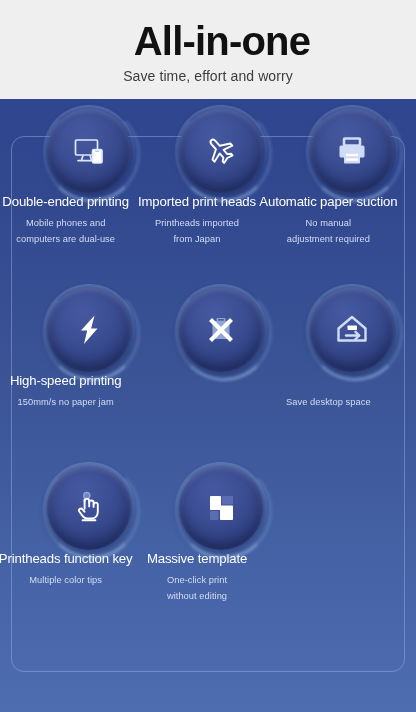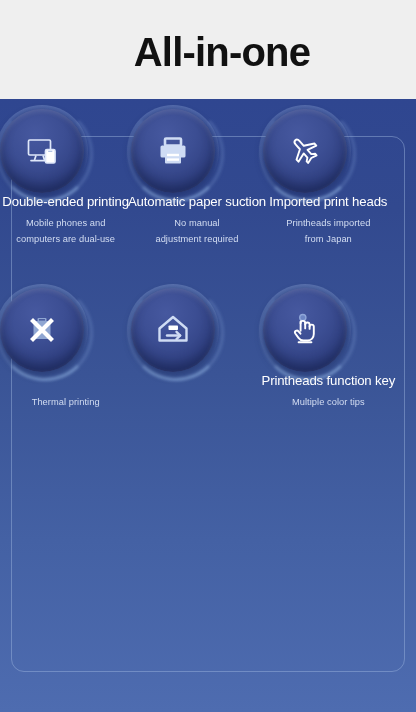--- a/index.html
+++ b/index.html
@@ -71,21 +71,21 @@
     height:536px;
     display:grid;
     grid-template-columns:repeat(3,1fr);
     grid-template-rows:repeat(3,1fr);
   }
 
   .cell {
     position:relative;
     display:flex;
     flex-direction:column;
-    align-items:flex-start;
+    align-items:flex-end;
   }
 
   
   .disc-wrap {
     position:relative;
     width:84px;
     height:84px;
     margin-top:10px;
   }
   
@@ -158,20 +158,21 @@
     color:#d3ddf2;
     white-space:pre-line;
     letter-spacing:0.05px;
   }
 </style>
 </head>
 <body>
 
 <div class="header">
   <div class="header-title">All-in-one</div>
+  <div class="header-sub">Save time, effort and worry</div>
 </div>
 
 <div class="panel">
   <div class="card"></div>
 
   <div class="grid">
 
     <div class="cell">
       <div class="disc-wrap">
         <div class="disc">
@@ -185,75 +186,86 @@
         </div>
       </div>
       <div class="title">Double-ended printing</div>
       <div class="sub">Mobile phones and
 computers are dual-use</div>
     </div>
 
     <div class="cell">
       <div class="disc-wrap">
         <div class="disc">
+          <svg width="40" height="40" viewBox="0 0 40 40" fill="none" stroke="#ffffff" stroke-width="1.9" stroke-linejoin="round" stroke-linecap="round">
+            <g transform="rotate(-42 20 20)">
+              <path d="M20 5.5 c1.7 0 2.6 1.6 2.6 3.6 v6.2 l9.4 5.4 v2.9 l-9.4-2.7 v5.6 l3.1 2.3 v2.2 l-5.7-1.6 l-5.7 1.6 v-2.2 l3.1-2.3 v-5.6 l-9.4 2.7 v-2.9 l9.4-5.4 V9.1 c0-2 0.9-3.6 2.6-3.6 z"></path>
+            </g>
+          </svg>
+        </div>
+      </div>
+      <div class="title">Imported print heads</div>
+      <div class="sub">Printheads imported
+from Japan</div>
+    </div>
+
+    <div class="cell">
+      <div class="disc-wrap">
+        <div class="disc">
           <svg width="40" height="40" viewBox="0 0 40 40">
             <rect x="12" y="7.5" width="16" height="7" rx="1" fill="none" stroke="#cfdcf4" stroke-width="2.6"></rect>
             <rect x="7.5" y="14.5" width="25" height="12" rx="1.6" fill="#cfdcf4"></rect>
             <rect x="12" y="21" width="16" height="11.5" rx="1" fill="#cfdcf4"></rect>
             <rect x="14" y="22.8" width="12" height="2.4" fill="#ffffff"></rect>
             <rect x="14" y="27.4" width="12" height="2.4" fill="#ffffff"></rect>
           </svg>
         </div>
       </div>
       <div class="title">Automatic paper suction</div>
       <div class="sub">No manual
 adjustment required</div>
     </div>
 
     <div class="cell">
       <div class="disc-wrap">
         <div class="disc">
-          <svg width="40" height="40" viewBox="0 0 40 40" fill="none" stroke="#ffffff" stroke-width="1.9" stroke-linejoin="round" stroke-linecap="round">
-            <g transform="rotate(-42 20 20)">
-              <path d="M20 5.5 c1.7 0 2.6 1.6 2.6 3.6 v6.2 l9.4 5.4 v2.9 l-9.4-2.7 v5.6 l3.1 2.3 v2.2 l-5.7-1.6 l-5.7 1.6 v-2.2 l3.1-2.3 v-5.6 l-9.4 2.7 v-2.9 l9.4-5.4 V9.1 c0-2 0.9-3.6 2.6-3.6 z"></path>
-            </g>
-          </svg>
-        </div>
-      </div>
-      <div class="title">Imported print heads</div>
-      <div class="sub">Printheads imported
-from Japan</div>
-    </div>
-
+          <svg width="40" height="40" viewBox="0 0 40 40">
+            <path d="M25.5 5.5 L12 20.5 h6.2 L15 34 L28.5 18.6 h-6.4 z" fill="#ffffff"></path>
+          </svg>
+        </div>
+      </div>
+      <div class="title">High-speed printing</div>
+      <div class="sub">150mm/s no paper jam</div>
+    </div>
 
     <div class="cell">
       <div class="disc-wrap">
         <div class="disc">
           <svg width="40" height="40" viewBox="0 0 40 40">
             <rect x="11.5" y="11" width="17" height="18" rx="2" fill="#8fa6d2"></rect>
             <rect x="15.5" y="8" width="9" height="3.6" rx="1" fill="#8fa6d2"></rect>
             <rect x="17" y="9" width="6" height="1.6" fill="#4a5c9e"></rect>
             <path d="M11 11 L29 29 M29 11 L11 29" stroke="#ffffff" stroke-width="4.2" stroke-linecap="square"></path>
           </svg>
         </div>
       </div>
-      <div class="sub">Thermal printing</div>
     </div>
 
     <div class="cell">
       <div class="disc-wrap">
         <div class="disc">
           <svg width="40" height="40" viewBox="0 0 40 40" fill="none" stroke="#cfdcf4" stroke-width="2.4" stroke-linejoin="round" stroke-linecap="round">
             <path d="M6.5 18.5 L20 7 L33.5 18.5 V30.5 H6.5 Z"></path>
             <rect x="15.5" y="15.5" width="9.5" height="4.5" rx="0.8" fill="#ffffff" stroke="none"></rect>
             <path d="M14 25.5 H27" stroke-width="2.4"></path>
             <path d="M23.5 21.8 L27.2 25.5 L23.5 29.2" stroke-width="2.4"></path>
           </svg>
         </div>
       </div>
+      <div class="sub">Save desktop space</div>
     </div>
 
 
     <div class="cell">
       <div class="disc-wrap">
         <div class="disc">
           <svg width="40" height="40" viewBox="0 0 40 40" fill="none" stroke="#ffffff" stroke-width="1.9" stroke-linejoin="round" stroke-linecap="round">
             <circle cx="17.8" cy="7.6" r="3.1" fill="#6d86c4" stroke="#8fa6d8" stroke-width="1.4"></circle>
             <path d="M15.6 11.5 v9.3"></path>
             <path d="M15.6 13.2 c0-1.3 1.1-2.3 2.3-2.3 s2.3 1 2.3 2.3 v5.2"></path>
@@ -262,15 +274,30 @@
                      c0 3.6-2.5 6.4-6 6.4 h-4.5 c-2.2 0-3.6-1-4.8-2.6
                      l-3.2-4.4 c-0.6-0.9-0.4-2 0.5-2.6 c0.9-0.6 2-0.4 2.7 0.4 l2 2.4"></path>
             <path d="M13.6 32.2 h12.8" stroke-width="1.9"></path>
           </svg>
         </div>
       </div>
       <div class="title">Printheads function key</div>
       <div class="sub">Multiple color tips</div>
     </div>
 
+    <div class="cell">
+      <div class="disc-wrap">
+        <div class="disc">
+          <svg width="40" height="40" viewBox="0 0 40 40">
+            <rect x="9" y="8" width="11" height="14" rx="0.8" fill="#ffffff"></rect>
+            <rect x="21" y="8" width="11" height="8.5" rx="0.8" fill="#5a6db0"></rect>
+            <rect x="9" y="23" width="8.5" height="9" rx="0.8" fill="#5a6db0"></rect>
+            <rect x="19" y="17.5" width="13" height="14.5" rx="0.8" fill="#ffffff"></rect>
+          </svg>
+        </div>
+      </div>
+      <div class="title">Massive template</div>
+      <div class="sub">One-click print
+without editing</div>
+    </div>
 
   </div>
 </div>
 
 </body></html>

